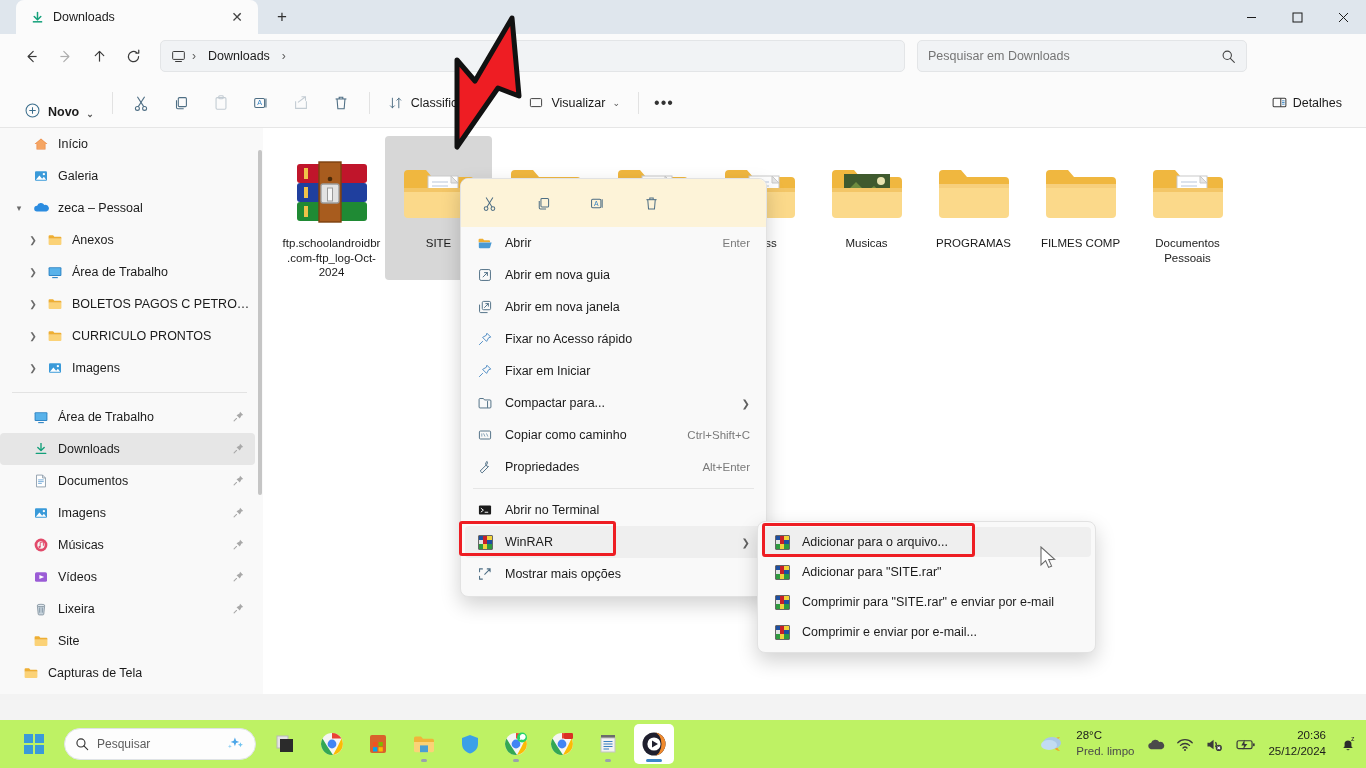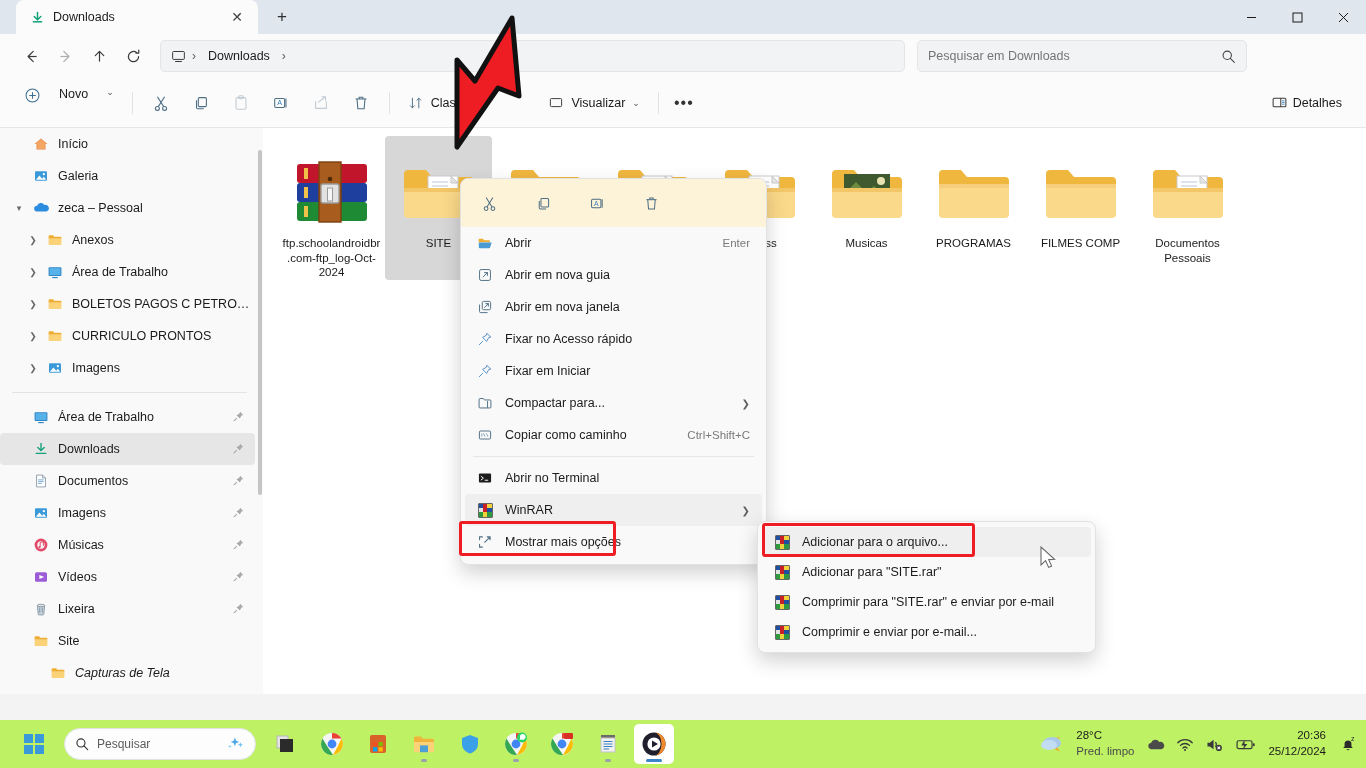--- a/index.html
+++ b/index.html
@@ -67,22 +67,22 @@
     font-size:12.5px; color:#5b5b5b; font-family:inherit;
   }
 
   
   .cmdbar {
     position:absolute; left:0; top:78px; width:1366px; height:50px;
     background:#fbfbfb; border-bottom:1px solid #e6e6e6;
     display:flex; align-items:center; padding:0 14px;
   }
   .newbtn {
-    display:flex; align-items:flex-start; gap:18px; height:32px;
-    padding:0 10px; border-radius:5px; font-size:12.5px; color:#1b1b1b;
+    display:flex; align-items:flex-end; gap:7px; height:32px;
+    padding:0 10px; border-radius:5px; font-size:12.5px; color:#1b1b1b;font-weight:bold;
   }
   .vdiv { width:1px; height:22px; background:#e2e2e2; margin:0 8px; }
   .cbtn {
     width:40px; height:32px; display:flex; align-items:center;
     justify-content:center; border-radius:5px; color:#4e6e84;
   }
   .cbtn.dim { color:#c3ccd3; }
   .ctext {
     display:flex; align-items:center; gap:7px; height:32px;
     padding:0 10px; border-radius:5px; font-size:12.5px; color:#1b1b1b;
@@ -605,21 +605,21 @@
         </div>
         <div class="navitem" style="padding-left: 30px;">
           <span class="navicon">
             <svg width="16" height="16" viewBox="0 0 20 20">
               <path d="M2 5.4 A1.3 1.3 0 0 1 3.3 4.1 H7.6 L9.2 6 H16.7 A1.3 1.3 0 0 1 18 7.3 V8.5 H2 Z" fill="#eeae33"></path>
               <path d="M2 8.4 H18 V15 A1.3 1.3 0 0 1 16.7 16.3 H3.3 A1.3 1.3 0 0 1 2 15 Z" fill="#fbd277"></path>
             </svg>
           </span>
           <span class="navlabel">Site</span>
         </div>
-        <div class="navitem" style="padding-left: 47px; font-style: italic;">
+        <div class="navitem" style="padding-left: 20px;">
           <span class="navicon">
             <svg width="16" height="16" viewBox="0 0 20 20">
               <path d="M2 5.4 A1.3 1.3 0 0 1 3.3 4.1 H7.6 L9.2 6 H16.7 A1.3 1.3 0 0 1 18 7.3 V8.5 H2 Z" fill="#eeae33"></path>
               <path d="M2 8.4 H18 V15 A1.3 1.3 0 0 1 16.7 16.3 H3.3 A1.3 1.3 0 0 1 2 15 Z" fill="#fbd277"></path>
             </svg>
           </span>
           <span class="navlabel">Capturas de Tela</span>
         </div>
       </div>
   </div>
@@ -842,20 +842,29 @@
         <div class="ctxitem">
           <span class="ctx-ic">
             <svg width="16" height="16" viewBox="0 0 20 20">
               <rect x="3" y="5" width="14" height="10" rx="1.3" fill="none" stroke="#4e6e84" stroke-width="1.2"></rect>
               <path d="M6 8 V12 M8.2 8 L10 12 M11.8 8 L13.6 12" stroke="#6f8fa8" stroke-width="1"></path>
             </svg>
           </span>
           <span class="ctx-lb">Copiar como caminho</span>
           <span class="ctx-acc">Ctrl+Shift+C</span>
         </div>
+        <div class="ctxitem">
+          <span class="ctx-ic">
+            <svg width="16" height="16" viewBox="0 0 20 20">
+              <path d="M12.6 3 A3.4 3.4 0 0 0 14.4 9.4 L6.4 17.4 L4 15 L12 7 A3.4 3.4 0 0 0 12.6 3 Z" fill="none" stroke="#4e6e84" stroke-width="1.2" stroke-linejoin="round"></path>
+            </svg>
+          </span>
+          <span class="ctx-lb">Propriedades</span>
+          <span class="ctx-acc">Alt+Enter</span>
+        </div>
       </div>
     <div class="ctxsep"></div>
     <div id="ctx-items2">
         <div class="ctxitem">
           <span class="ctx-ic">
             <svg width="16" height="16" viewBox="0 0 20 20">
               <rect x="2.4" y="4.4" width="15.2" height="11.2" rx="1.3" fill="#1b1b1b"></rect>
               <path d="M5.2 8 L8 10.2 L5.2 12.4" stroke="#ffffff" stroke-width="1.2" fill="none" stroke-linecap="round" stroke-linejoin="round"></path>
               <path d="M9.6 12.8 H14" stroke="#ffffff" stroke-width="1.2"></path>
             </svg>

